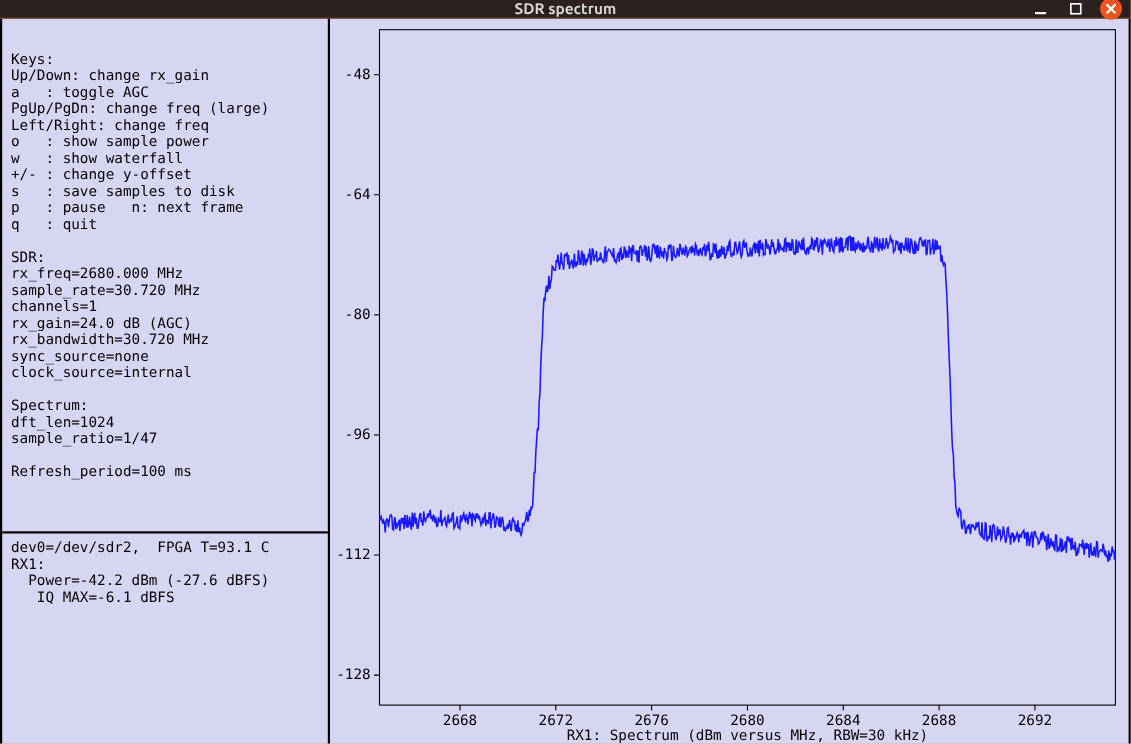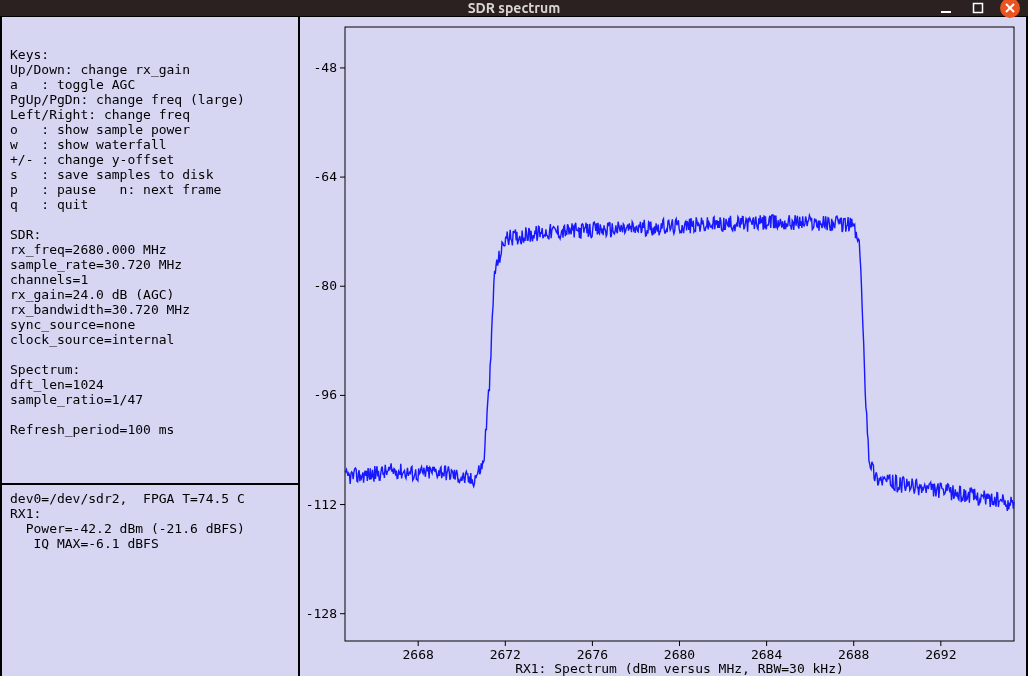--- a/index.html
+++ b/index.html
@@ -135,23 +135,23 @@
 <span>rx_gain=24.0 dB (AGC)</span>
 <span>rx_bandwidth=30.720 MHz</span>
 <span>sync_source=none</span>
 <span>clock_source=internal</span>
 
 <span>Spectrum:</span>
 <span>dft_len=1024</span>
 <span>sample_ratio=1/47</span>
 
 <span>Refresh_period=100 ms</span></div>
-      <div class="panel bot"><span>dev0=/dev/sdr2,  FPGA T=74.5 C</span>
+      <div class="panel bot"><span>dev0=/dev/sdr2,  FPGA T=93.1 C</span>
 <span>RX1:</span>
-<span>  Power=-42.2 dBm (-21.6 dBFS)</span>
+<span>  Power=-42.2 dBm (-27.6 dBFS)</span>
 <span>   IQ MAX=-6.1 dBFS</span></div>
     </div>
 
     <div class="plot-area">
       <div class="plot-wrap">
         <svg class="plot" id="spectrum-svg" viewBox="0 0 726 660">
             <rect x="45" y="10" width="669" height="614" fill="#d6d6f2" stroke="#000" stroke-width="1"></rect>
             <g class="ytick">
               <line x1="45" y1="596.7111111111111" x2="40" y2="596.7111111111111" stroke="#000"></line>
               <text x="37" y="600.7111111111111" text-anchor="end">-128</text>

